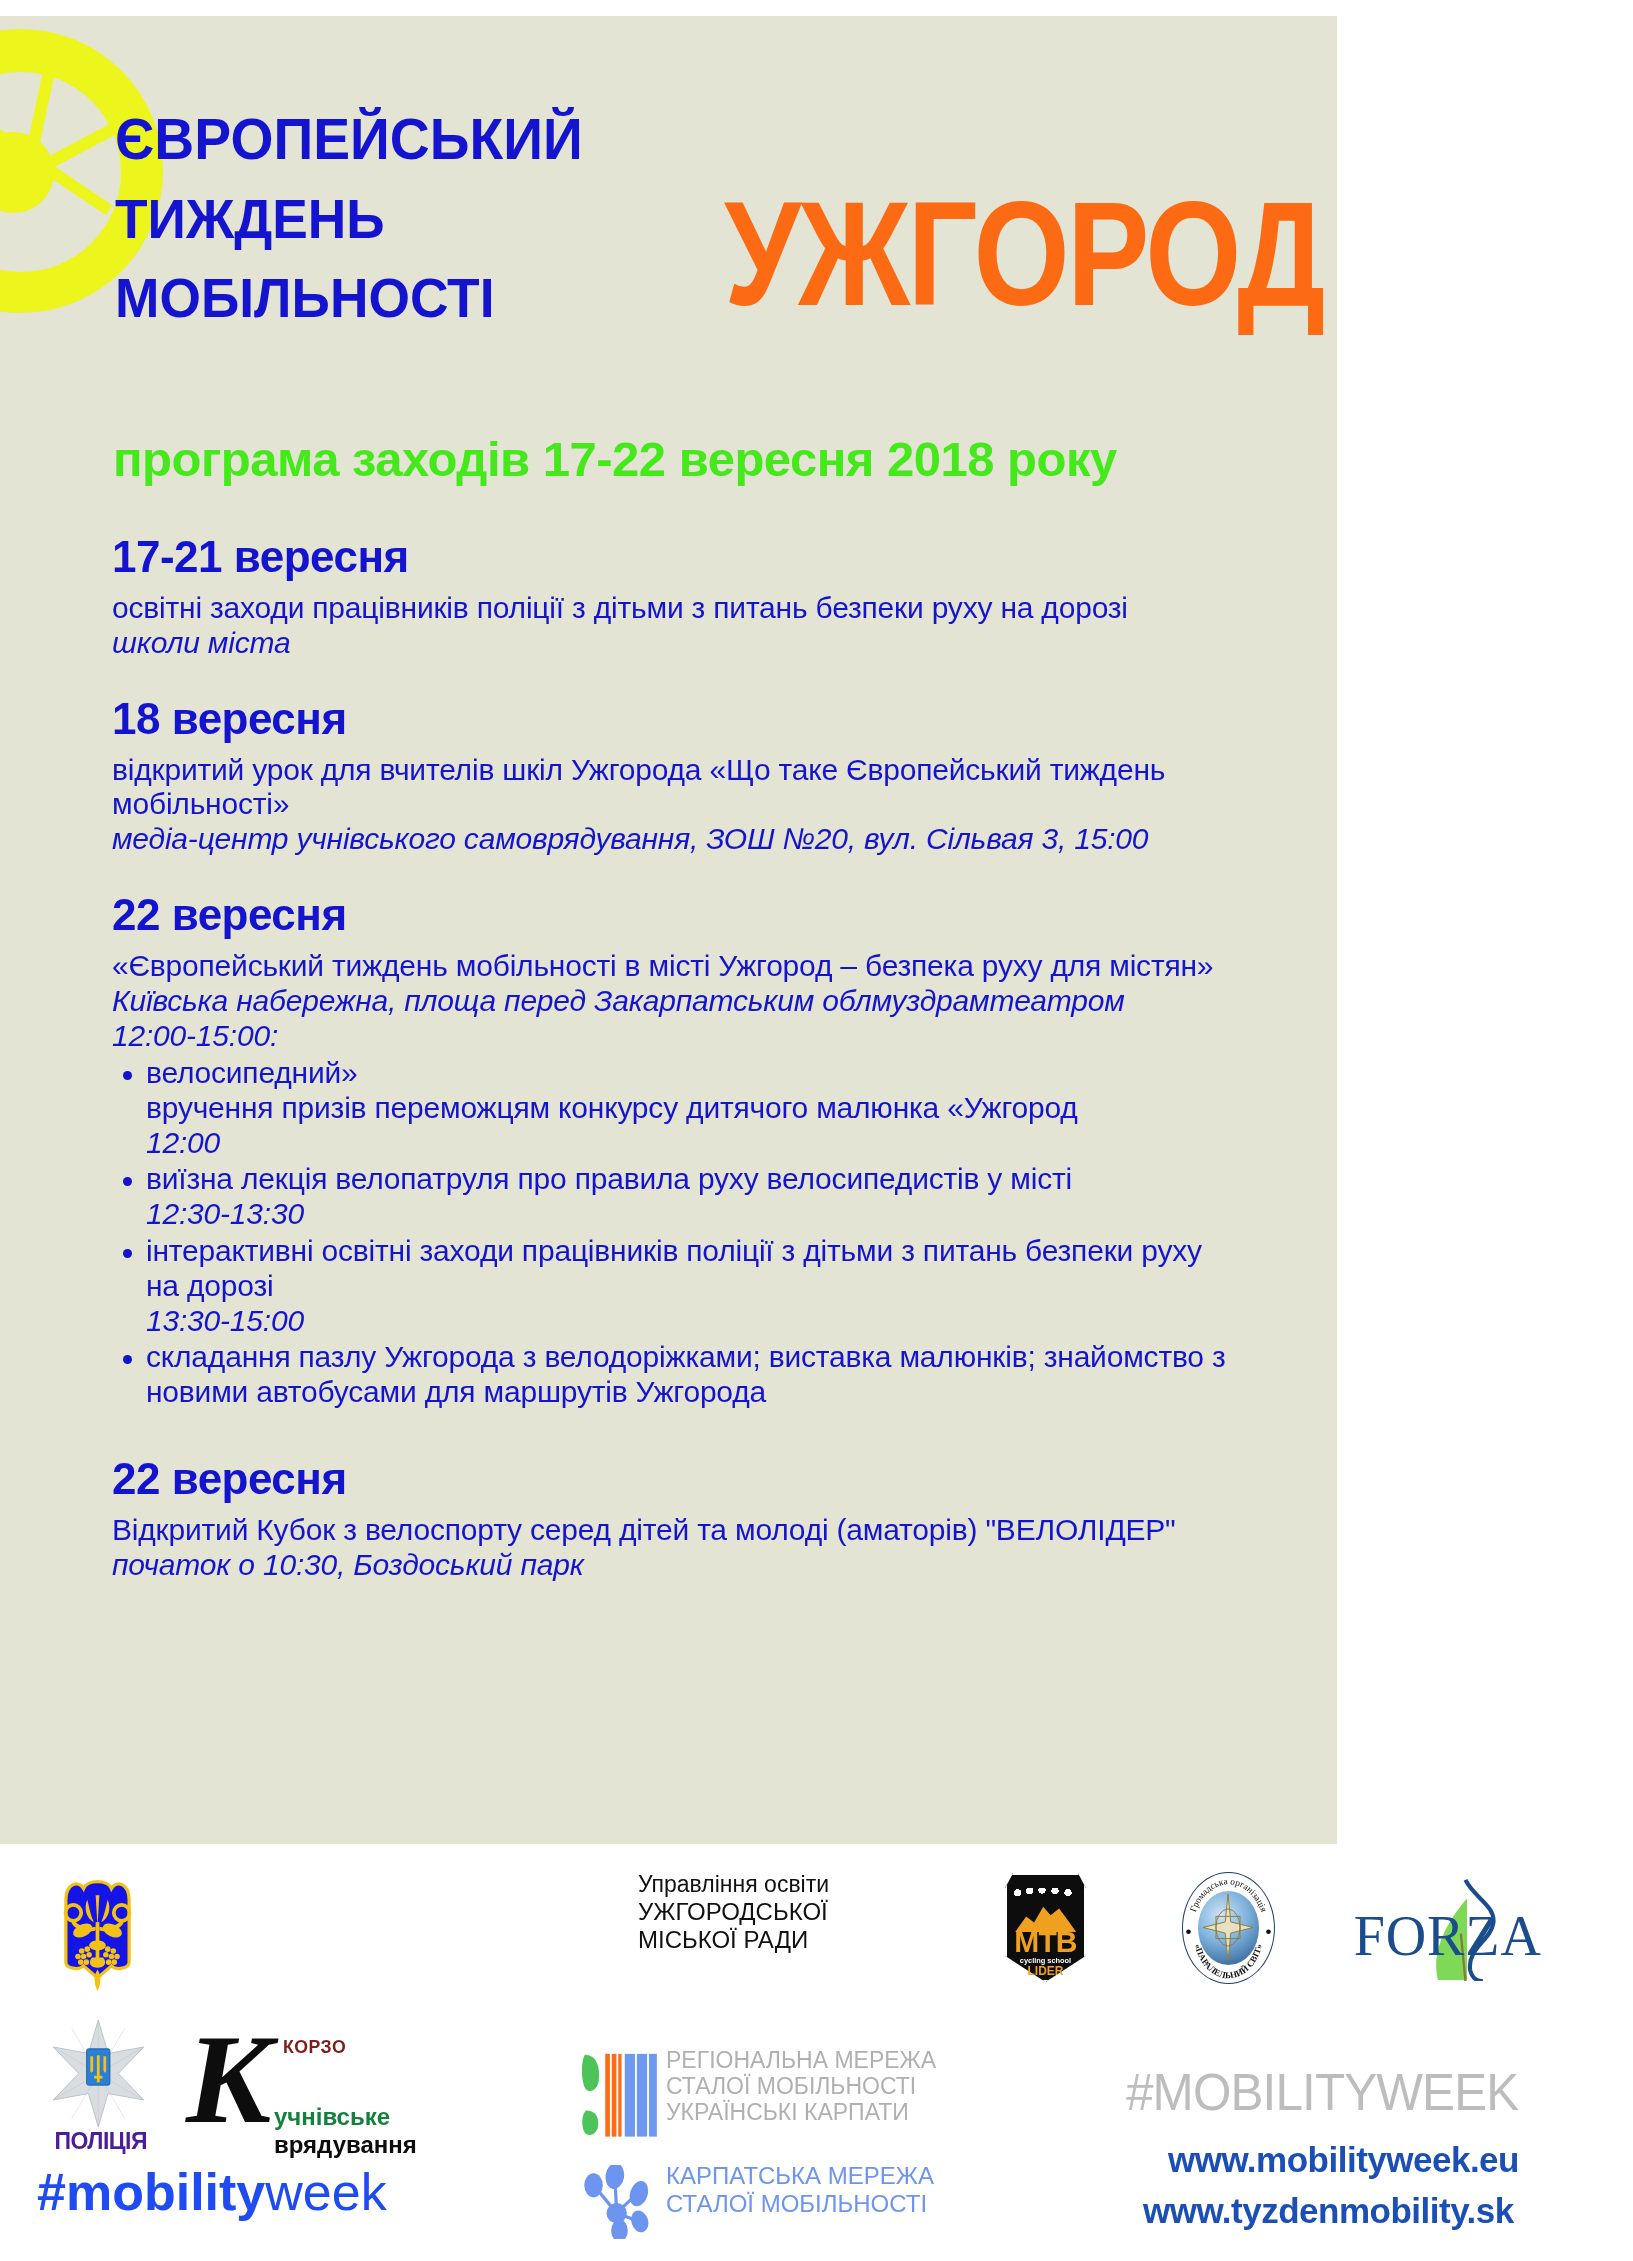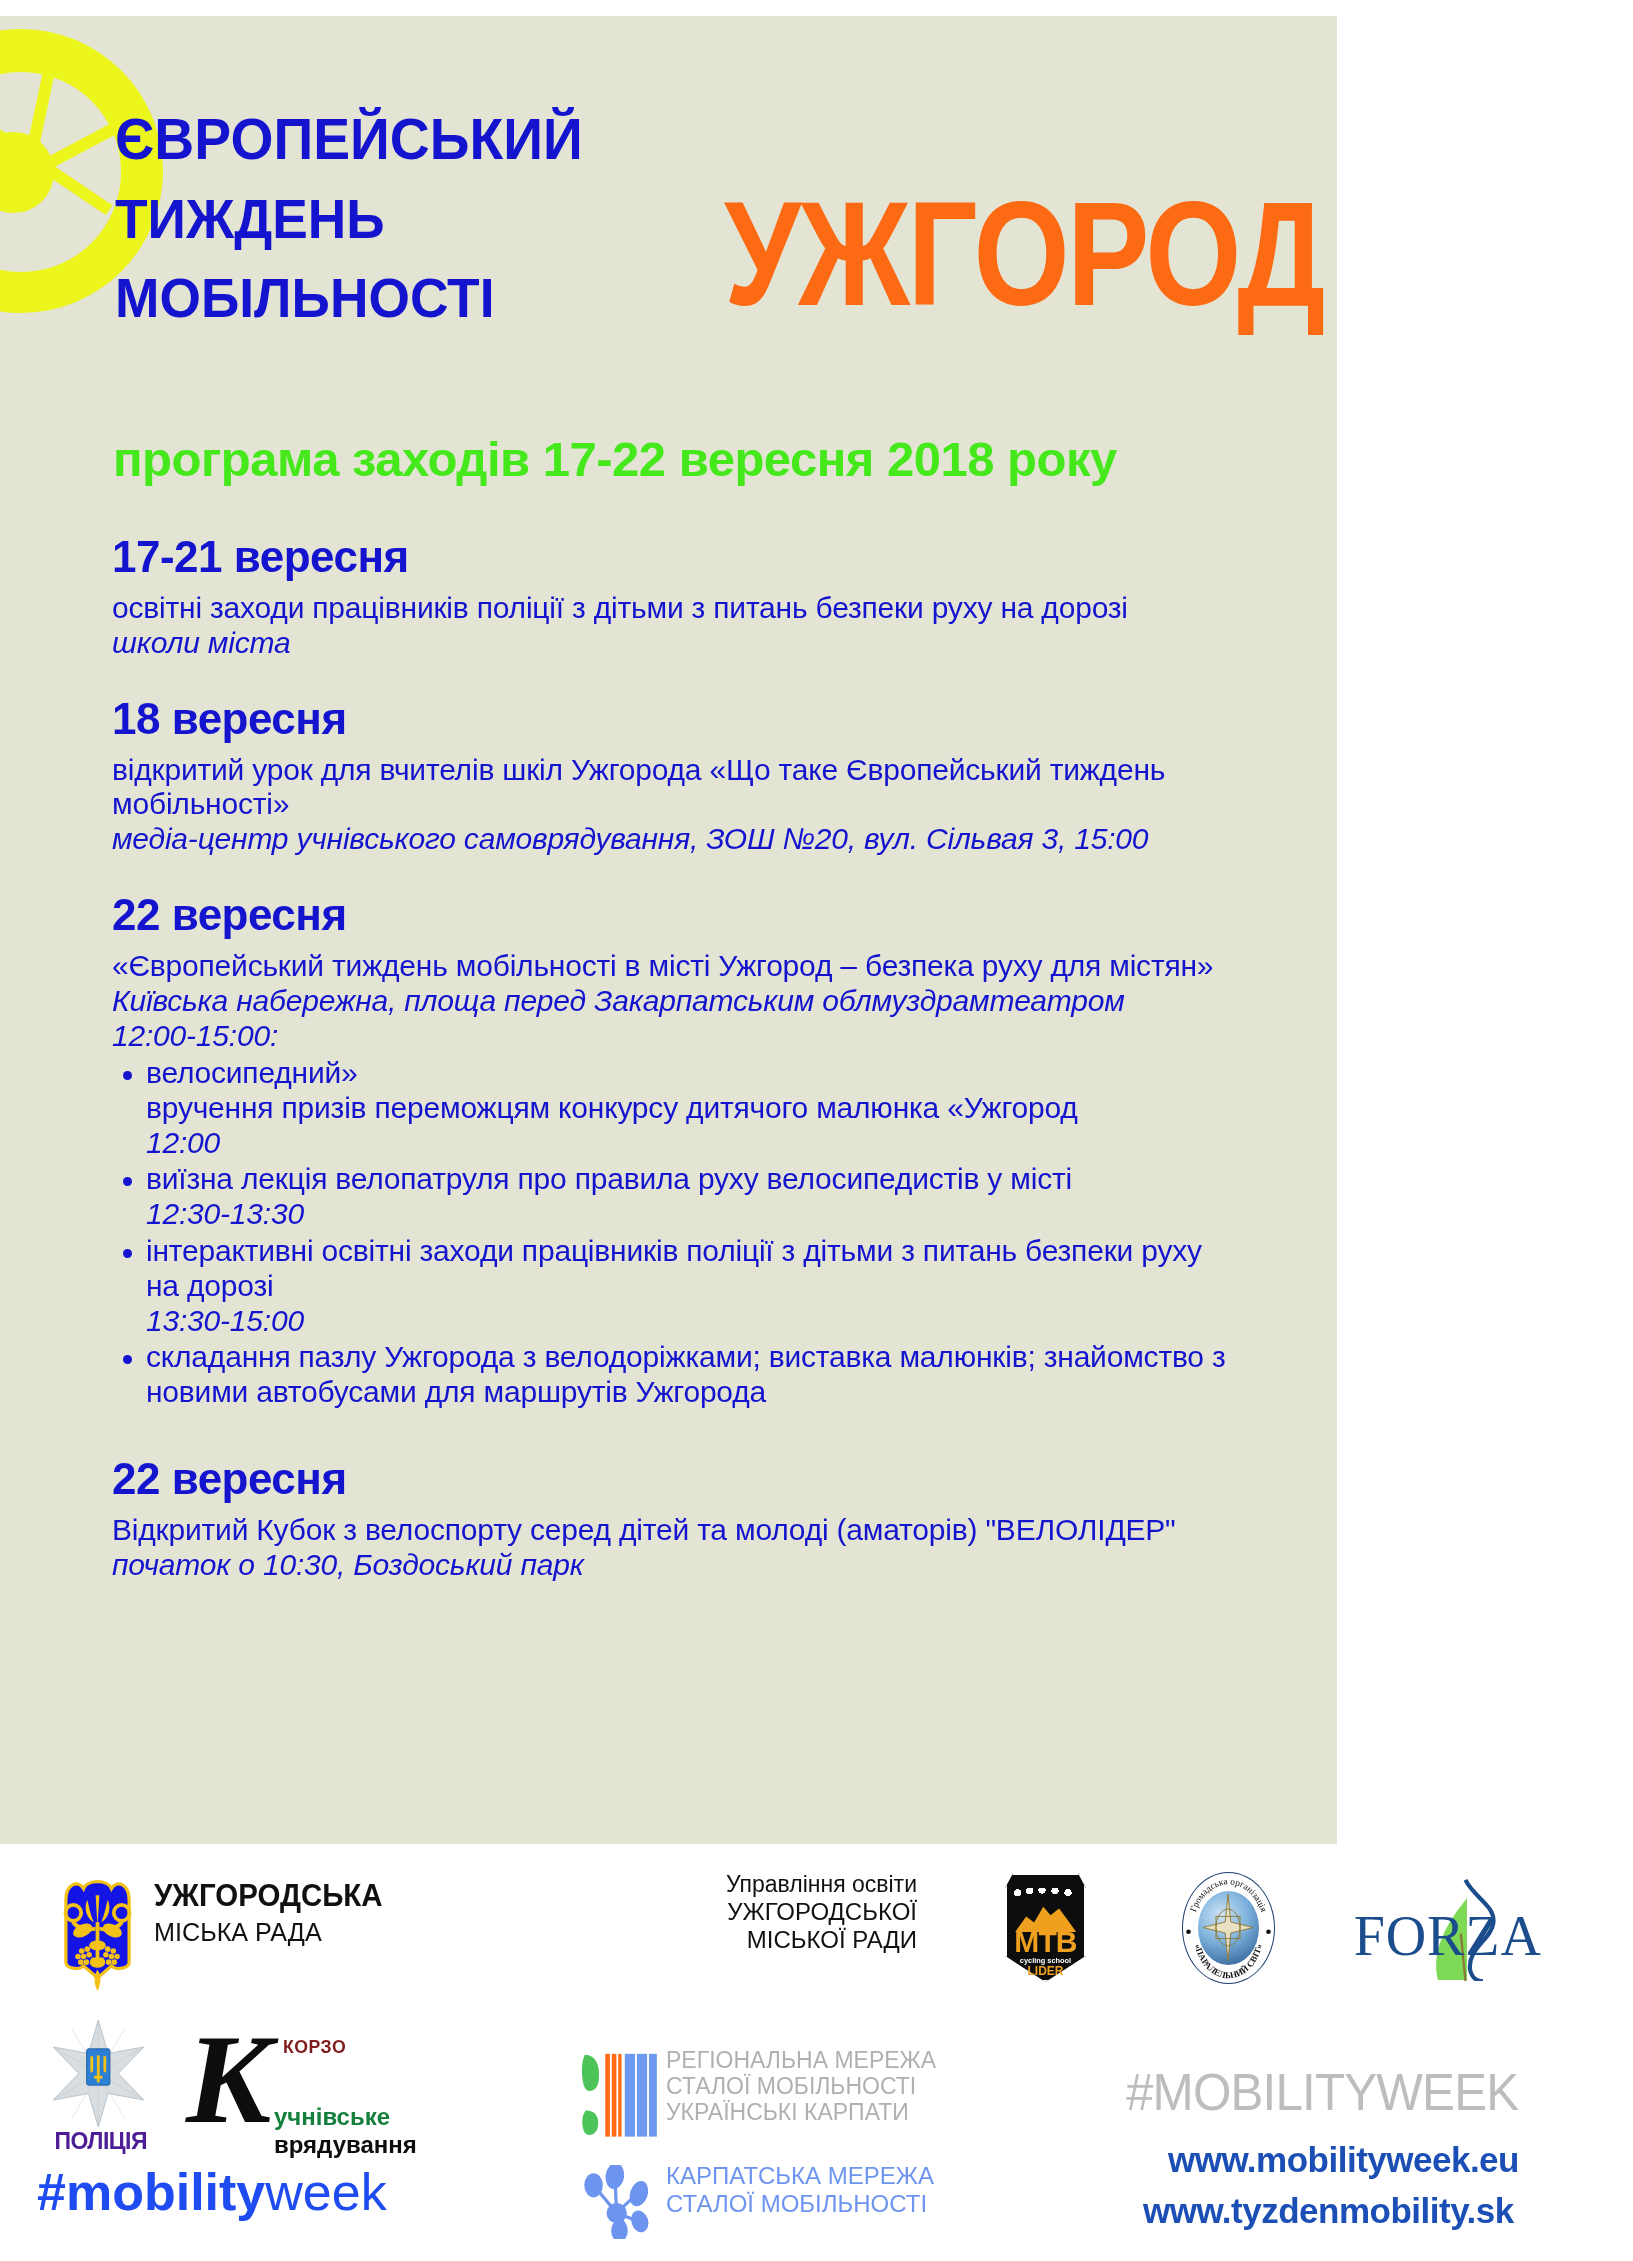--- a/index.html
+++ b/index.html
@@ -132,21 +132,21 @@
   .coa-txt .t1{
     font-size:31px; font-weight:700; color:#111; letter-spacing:0px; line-height:1;
     transform:scaleX(0.95); transform-origin:left top; display:block;
   }
   .coa-txt .t2{
     font-size:26.5px; font-weight:400; color:#111; letter-spacing:0px; line-height:1;
     margin-top:8.4px; transform:scaleX(0.95); transform-origin:left top; display:block;
   }
 
   
-  .edu{ left:638px; top:27px; text-align:right; width:279px; color:#111; }
+  .edu{ left:638px; top:27px; text-align:left; width:279px; color:#111; }
   .edu div{ line-height:1.18; }
   .edu .e1{ font-size:23px; font-weight:400; }
   .edu .e2{ font-size:24px; font-weight:400; }
   .edu .e3{ font-size:24px; font-weight:400; }
 
   
   .mtb{ left:1005px; top:29px; width:81px; height:109px; }
   .mtb-shield{
     position:absolute; inset:0;
     background:#0d0d0d;
@@ -389,24 +389,20 @@
             <circle cx="122" cy="168" r="6"></circle>
             <circle cx="142" cy="184" r="6"></circle>
           <circle cx="130" cy="184" r="6"></circle>
             <circle cx="118" cy="180" r="6"></circle>
             <circle cx="136" cy="196" r="6"></circle>
           <circle cx="124" cy="196" r="6"></circle>
           <path d="M88 186 C78 198 86 208 100 208 C114 208 122 198 112 186 Z"></path>
         </g>
       </svg>
     </div>
-    <div class="lg coa-txt">
-      <span class="t1">УЖГОРОДСЬКА</span>
-      <span class="t2">МІСЬКА РАДА</span>
-    </div>
 
     <div class="lg edu">
       <div class="e1">Управління освіти</div>
       <div class="e2">УЖГОРОДСЬКОЇ</div>
       <div class="e3">МІСЬКОЇ РАДИ</div>
     </div>
 
     <div class="lg mtb">
       <div class="mtb-shield"></div>
       <div class="mtb-chain"></div>

